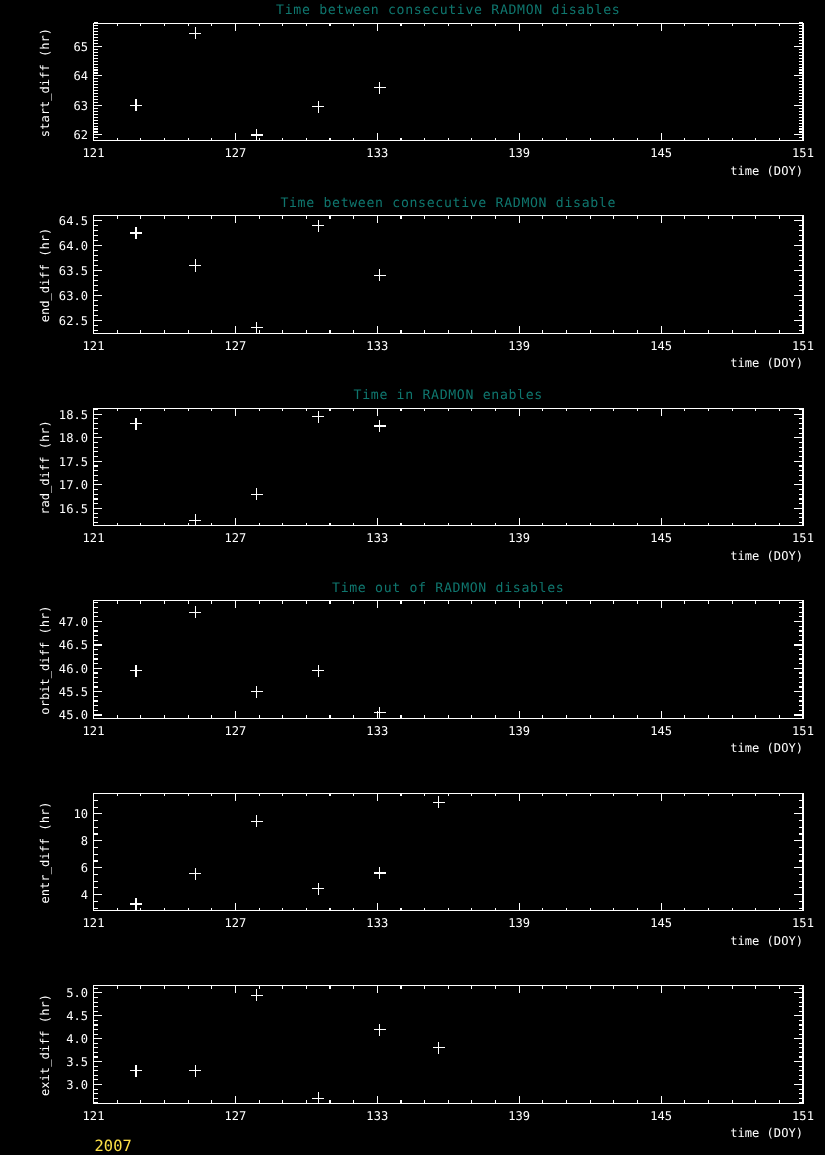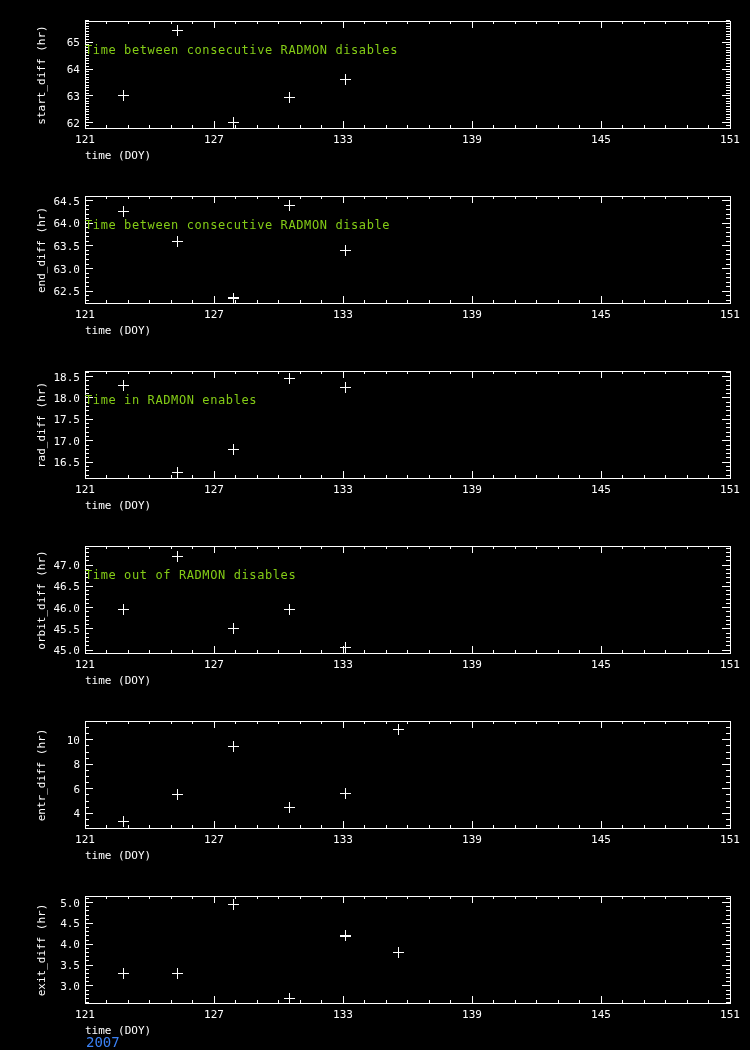--- a/index.html
+++ b/index.html
@@ -1,25 +1,25 @@
 <!DOCTYPE html>
 <html><head>
 <meta charset="utf-8">
 <style>
   html,body{margin:0;padding:0;background:#000000;width:750px;height:1050px;overflow:hidden;}
   #page{position:relative;width:750px;height:1050px;background:#000000;}
   .band{position:relative;width:750px;height:175px;}
   .band svg{position:absolute;left:0;top:0;}
-  .plot-title{position:absolute;left:85px;top:2px;width:645px;text-align:left;color:#84cc16;
-    font:12px "DejaVu Sans Mono",monospace;letter-spacing:0.6px;white-space:nowrap;margin-top:41px;}
-  .xlab{position:absolute;left:85px;top:149px;width:645px;text-align:left;color:#ffffff;
+  .plot-title{position:absolute;left:85px;top:2px;width:645px;text-align:center;color:#0f766e;
+    font:12px "DejaVu Sans Mono",monospace;letter-spacing:0.6px;white-space:nowrap;}
+  .xlab{position:absolute;left:85px;top:149px;width:645px;text-align:right;color:#ffffff;
     font:11px "DejaVu Sans Mono",monospace;}
   .ylab{position:absolute;left:41px;top:75px;transform:translate(-50%,-50%) rotate(-90deg);
     color:#ffffff;font:11px "DejaVu Sans Mono",monospace;white-space:nowrap;}
-  .year{position:absolute;left:86px;top:1034px;color:#3b82f6;font:14px "DejaVu Sans Mono",monospace;}
+  .year{position:absolute;left:86px;top:1034px;color:#fde047;font:14px "DejaVu Sans Mono",monospace;}
 </style>
 </head>
 <body>
 
 <div id="page">
 
   <div class="band">
     <svg width="750" height="175" viewBox="0 0 750 175">
         <g stroke="#ffffff" stroke-width="1" shape-rendering="crispEdges">
           <rect x="85" y="21" width="645" height="107" fill="none"></rect>

